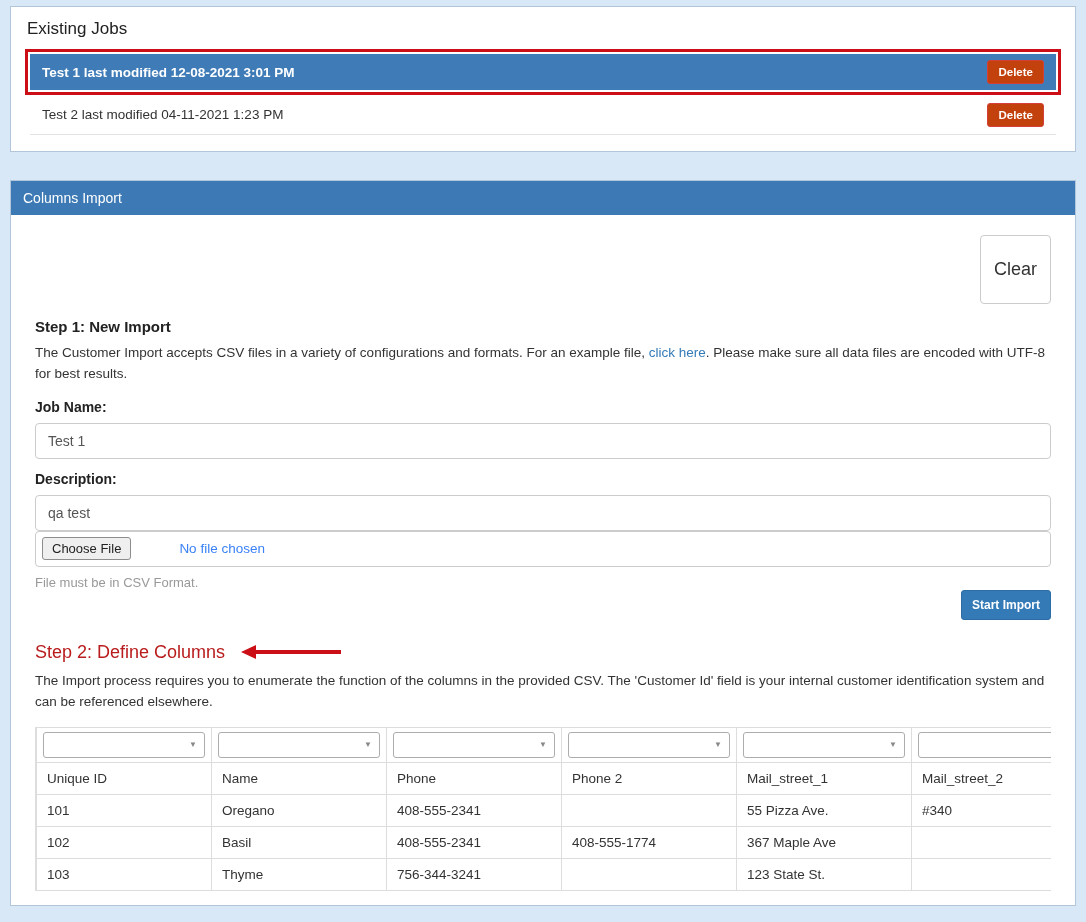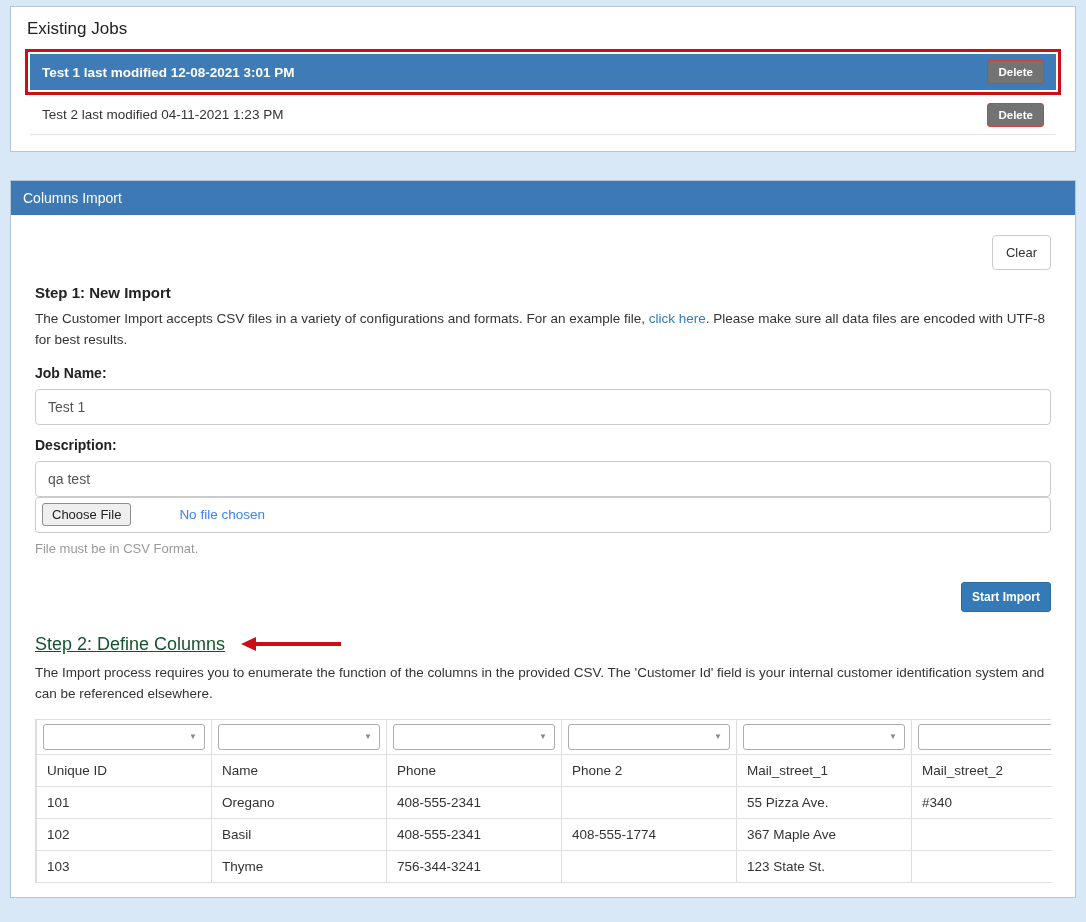--- a/index.html
+++ b/index.html
@@ -17,36 +17,36 @@
   .jobs-title { font-size: 17px; color: #222; padding: 4px 16px 10px 16px; }
   .jobs-list { padding: 0 14px; }
   .annotation-box { border: 3px solid #cc0e17; padding: 2px; }
   .job-row {
     display: flex; align-items: center; justify-content: space-between;
     height: 36px; padding: 9px 12px; font-size: 13.5px; cursor: pointer;
   }
   .job-row.selected { background: #3f7cb7; color: #fff; font-weight: bold; }
   .job-row.plain { margin: 0 5px; height: 40px; border-bottom: 1px solid #e3e3e3; color: #333; }
   .delete-btn {
-    background: #737373; border: 1px solid #d43f3a; color: #fff;
+    background: #c2410c; border: 1px solid #d43f3a; color: #fff;
     font-size: 11.5px; font-weight: bold; padding: 5px 10px; border-radius: 3px;
     font-family: "Liberation Sans", sans-serif; cursor: pointer;
   }
 
   .import-panel { margin-top: 28px; }
   .import-header {
     background: #3d7ab5; color: #fff; font-size: 14px;
     height: 34px; line-height: 34px; padding: 0 12px;
   }
   .import-body { padding: 20px 24px 14px 24px; }
 
   .clear-row { display: flex; justify-content: flex-end; margin-bottom: 14px; }
   .clear-btn {
     background: #fff; border: 1px solid #ccc; border-radius: 4px;
-    font-size: 13px; color: #333; padding: 9px 13px;
+    font-size: 18px; color: #333; padding: 23px 13px;
     font-family: "Liberation Sans", sans-serif; cursor: pointer;
   }
 
   .step1-title { font-size: 15px; font-weight: bold; color: #222; margin-bottom: 8px; }
   .para { font-size: 13.5px; line-height: 1.55; margin: 0 0 14px 0; color: #333; }
   .link { color: #337ab7; text-decoration: none; }
 
   .field-label { font-size: 14px; font-weight: bold; margin: 12px 0 8px 0; color: #222; }
   .text-input {
     width: 100%; height: 36px; border: 1px solid #ccc; border-radius: 4px;
@@ -64,24 +64,24 @@
   }
   .no-file { font-size: 13.5px; color: #3b82f6; margin-left: 0; }
   .hint { font-size: 13px; color: #999; margin-top: 8px; }
 
   .right-row { display: flex; justify-content: flex-end; }
   .primary-btn {
     background: #337ab7; border: 1px solid #2e6da4; color: #fff;
     font-size: 12px; font-weight: bold; padding: 7px 10px; border-radius: 3px;
     font-family: "Liberation Sans", sans-serif; cursor: pointer;
   }
-  .start-import-row { margin-top: 26px; }
+  .start-import-row { }
 
   .step2-head-row { display: flex; align-items: center; margin-top: 22px; margin-bottom: 8px; }
-  .step2-title { font-size: 18px; color: #14532d; text-decoration: underline; }
+  .step2-title { font-size: 18px; color: #b91c1c; }
   .annotation-arrow { display: inline-flex; align-items: center; margin-left: 16px; }
   .arrow-head {
     width: 0; height: 0;
     border-top: 7px solid transparent; border-bottom: 7px solid transparent;
     border-right: 15px solid #cc0e17;
   }
   .arrow-line { width: 85px; height: 4px; background: #cc0e17; }
 
   .table-wrap { overflow: hidden; margin-top: 14px; border-left: 1px solid #ddd; }
   .col-table { border-collapse: collapse; table-layout: fixed; width: 1050px; }

